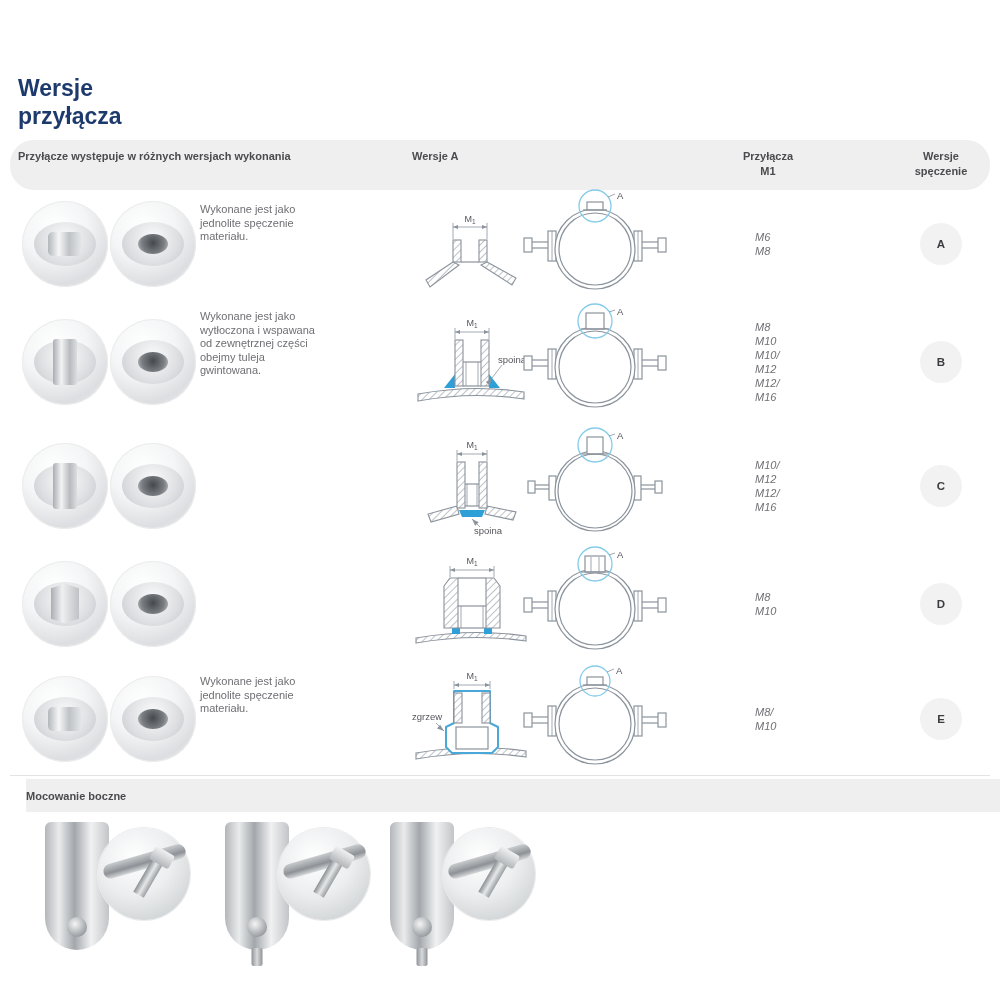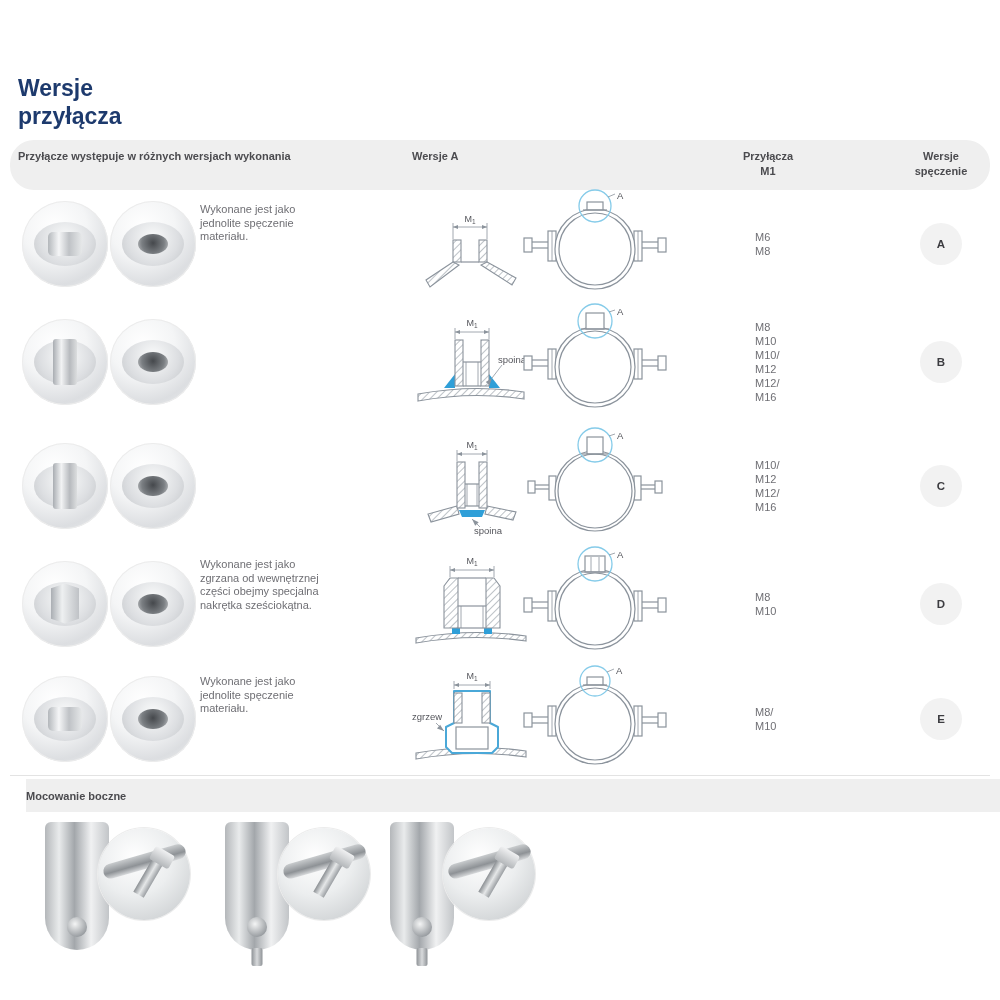--- a/index.html
+++ b/index.html
@@ -10,21 +10,21 @@
 
   .thead{position:absolute;left:10px;top:140px;width:980px;height:50px;background:#efefef;border-radius:24px;}
   .th{position:absolute;font-size:11px;font-weight:700;color:#4b4b4f;line-height:15px;}
   .th-desc{left:8px;top:9px;}
   .th-view{left:402px;top:9px;}
   .th-thread{left:698px;top:9px;width:120px;text-align:center;}
   .th-version{left:871px;top:9px;width:120px;text-align:center;}
 
   .row{position:absolute;left:10px;width:980px;border-bottom:1px solid #e3e3e3;background:#fff;}
   .desc{position:absolute;left:190px;top:13px;width:122px;font-size:11px;line-height:13.5px;color:#6f6f74;}
-  .threads{position:absolute;left:745px;top:50%;transform:translateY(-50%);font-size:11px;line-height:14px;color:#6f6f74;}
+  .threads{position:absolute;left:745px;top:50%;transform:translateY(-50%);font-size:11px;line-height:14px;color:#6f6f74;font-style:italic;}
   .badge{position:absolute;left:910px;top:50%;transform:translateY(-50%);width:42px;height:42px;border-radius:50%;background:#f2f2f2;color:#3c3c40;font-weight:700;font-size:11.5px;display:flex;align-items:center;justify-content:center;}
 
   .photo{position:absolute;top:50%;transform:translateY(-50%);width:86px;height:86px;border-radius:50%;
     background:radial-gradient(circle at 38% 30%, #ffffff 0%, #f4f5f6 40%, #dcdee1 72%, #eef0f1 100%);
     box-shadow:inset 0 0 0 1px #ececec;}
   .photo.p1{left:12px}.photo.p2{left:100px}
   .photo span{position:absolute;left:50%;top:50%;transform:translate(-50%,-50%);}
   .ph-dish{width:62px;height:44px;border-radius:50%;background:radial-gradient(circle at 50% 38%, #fbfcfc, #dcdee1 62%, #c3c6c9);}
   .ph-boss{width:34px;height:24px;border-radius:5px;background:linear-gradient(90deg,#b3b7bb,#f5f6f7 32%,#bfc2c6 62%,#e6e8e9);}
   .ph-cyl{width:24px;height:46px;border-radius:3px;background:linear-gradient(90deg,#a9adb2,#f2f3f4 35%,#b7babe 70%,#dcdedf);}
@@ -152,20 +152,21 @@
 
   <div class="row" style="top:297px;height:130px">
     <div class="photo p1">
         <span class="ph-dish"></span>
         <span class="ph-cyl"></span>
       </div>
     <div class="photo p2">
         <span class="ph-dish"></span>
         <span class="ph-hole"></span>
       </div>
+    <div class="desc">Wykonane jest jako wytłoczona i wspawana od zewnętrznej części obejmy tuleja gwintowana.</div>
     <div class="cross">
       <svg viewBox="0 0 120 100">
         <line class="thin" x1="45" y1="16" x2="45" y2="27"></line>
         <line class="thin" x1="79" y1="16" x2="79" y2="27"></line>
         <line class="thin" x1="45" y1="20" x2="79" y2="20"></line>
         <polygon class="arr" points="45,20 50,18 50,22"></polygon>
         <polygon class="arr" points="79,20 74,18 74,22"></polygon>
         <text class="dimtxt" x="62" y="14" text-anchor="middle"><tspan>M</tspan><tspan font-size="6.5" dy="2">1</tspan></text>
         <path class="hz" d="M8,82 Q62,72 114,80 L114,87 Q62,79 8,89 Z"></path>
         <polygon class="weld" points="45,62 45,76 34,76"></polygon>
@@ -274,21 +275,20 @@
 
   <div class="row" style="top:545px;height:117px">
     <div class="photo p1">
         <span class="ph-dish"></span>
         <span class="ph-hex"></span>
       </div>
     <div class="photo p2">
         <span class="ph-dish"></span>
         <span class="ph-hole"></span>
       </div>
-    <div class="desc">Wykonane jest jako zgrzana od wewnętrznej części obejmy specjalna nakrętka sześciokątna.</div>
     <div class="cross">
       <svg viewBox="0 0 120 100">
         <line class="thin" x1="40" y1="12" x2="40" y2="23"></line>
         <line class="thin" x1="84" y1="12" x2="84" y2="23"></line>
         <line class="thin" x1="40" y1="16" x2="84" y2="16"></line>
         <polygon class="arr" points="40,16 45,14 45,18"></polygon>
         <polygon class="arr" points="84,16 79,14 79,18"></polygon>
         <text class="dimtxt" x="62" y="10" text-anchor="middle"><tspan>M</tspan><tspan font-size="6.5" dy="2">1</tspan></text>
         <path class="hz" d="M6,84 Q62,74 116,82 L116,87 Q62,79 6,89 Z"></path>
         <polygon class="weld" points="42,74 50,74 50,80 42,80"></polygon>

